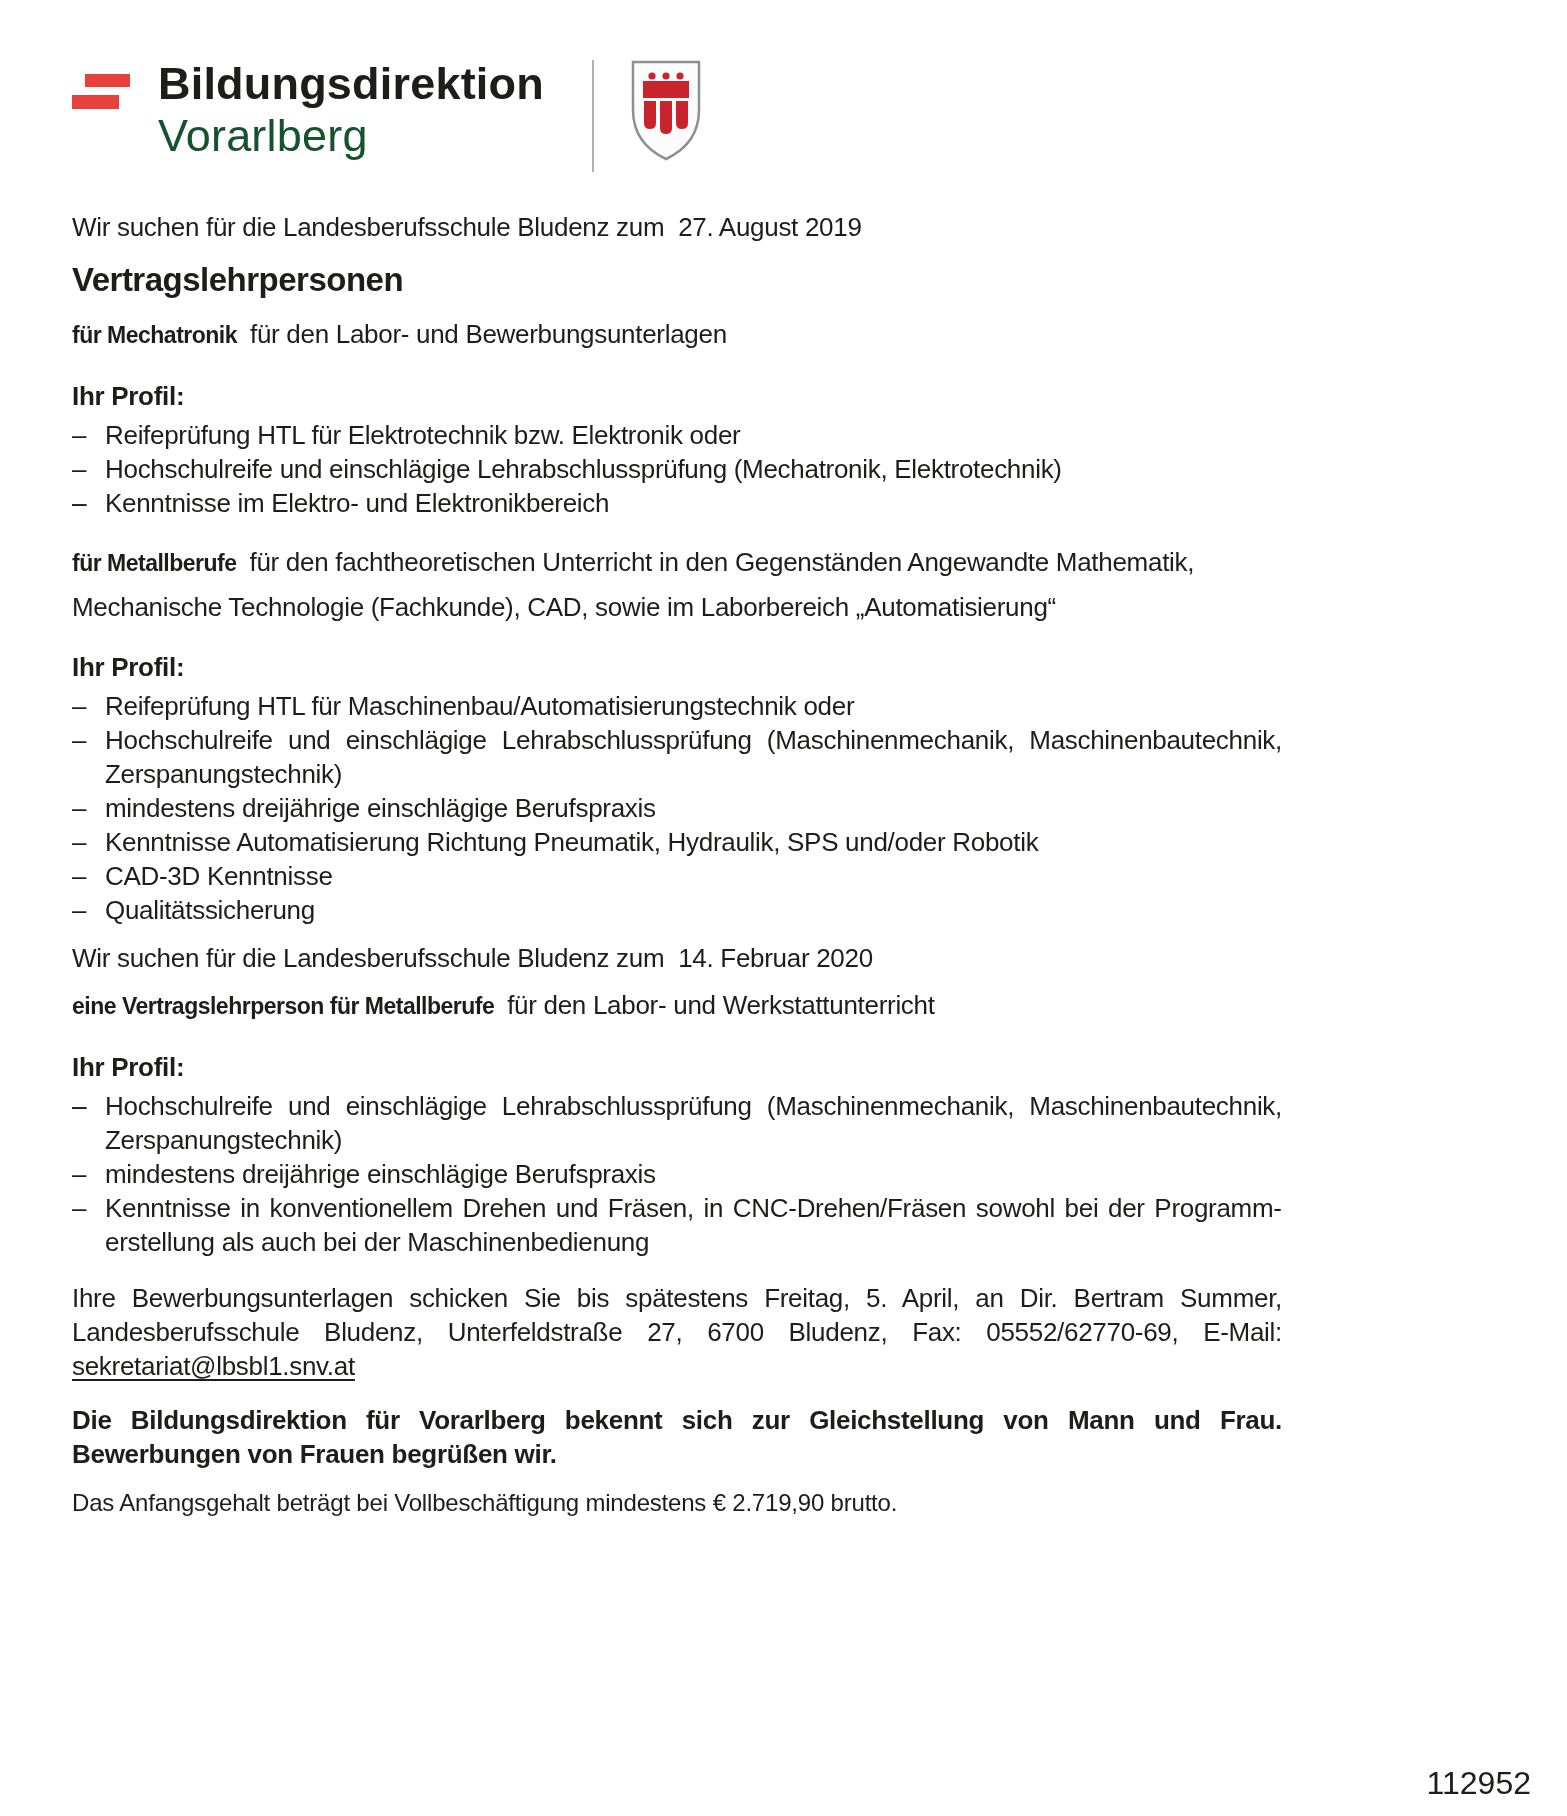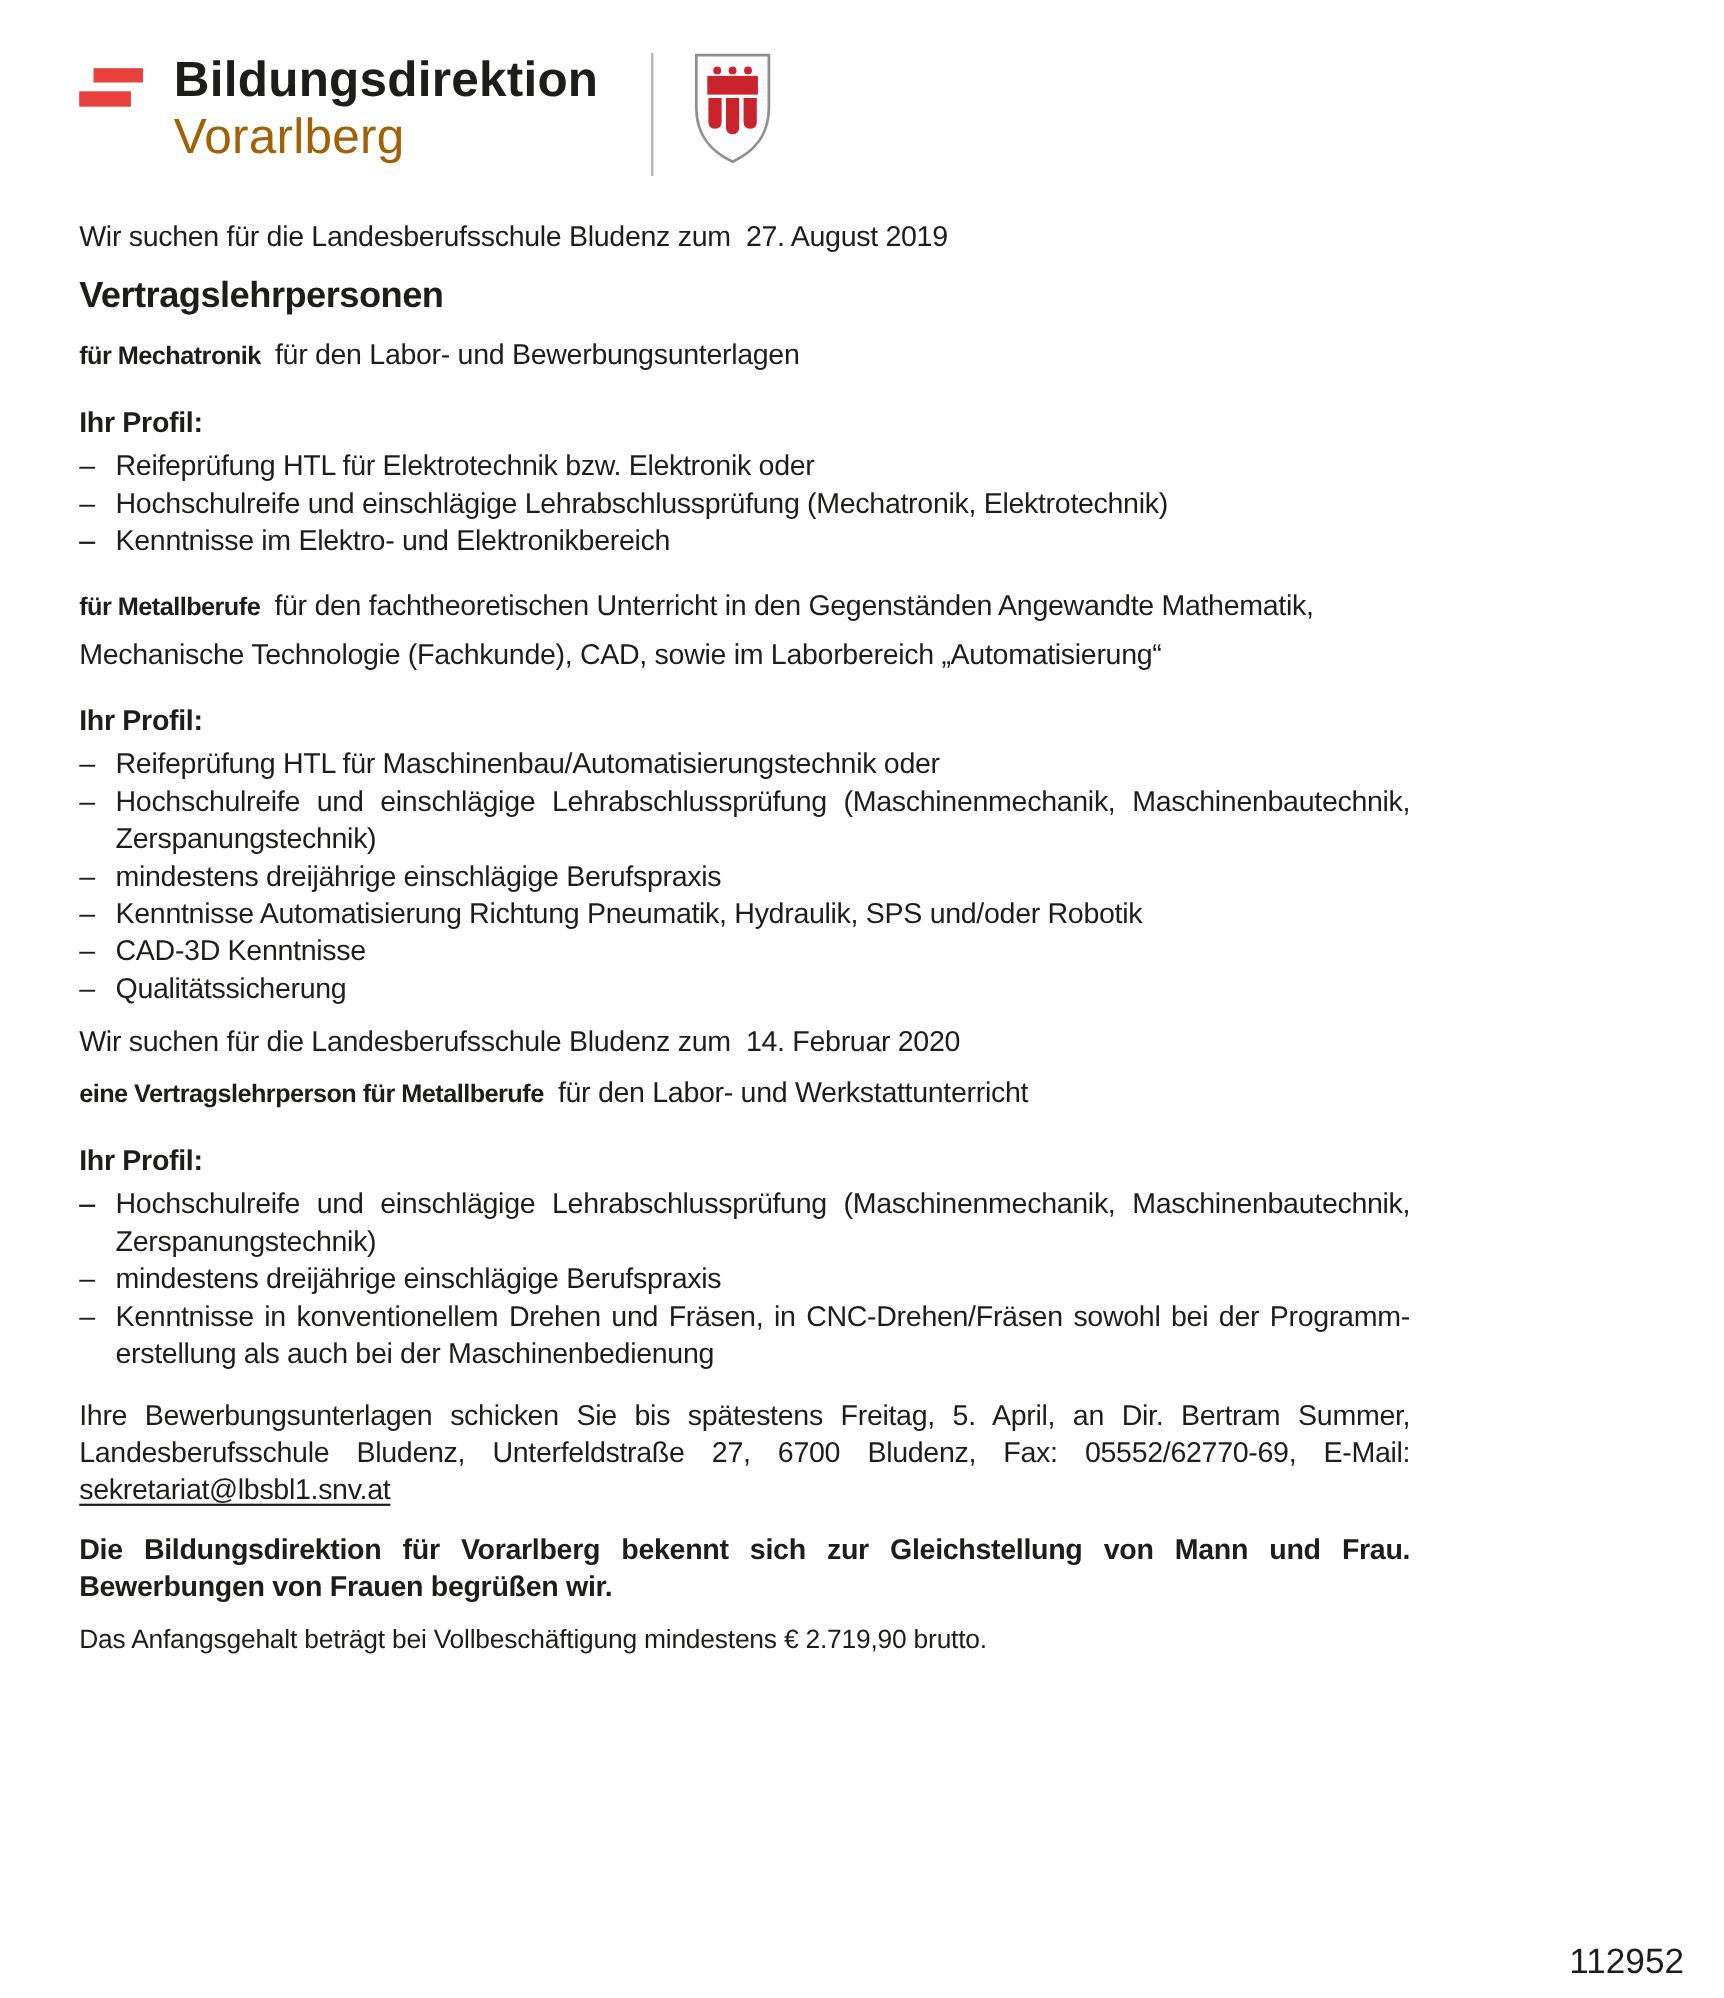--- a/index.html
+++ b/index.html
@@ -6,31 +6,31 @@
   html, body { width: 1567px; height: 1816px; }
   body {
     background: #ffffff;
     color: #1d1d1b;
     font-family: "Liberation Sans", sans-serif;
     font-size: 26px;
     letter-spacing: -0.3px;
     position: relative;
     overflow: hidden;
   }
-  .page { width: 100%; height: 100%; padding: 46px 285px 0 72px; position: relative; }
+  .page { width: 100%; height: 100%; padding: 58px 285px 0 72px; position: relative; }
 
   
   .header { display: flex; align-items: flex-start; height: 118px; margin-bottom: 34px; }
   .flag-icon { position: relative; width: 60px; height: 36px; margin-top: 16px; margin-right: 26px; flex: 0 0 auto; }
   .flag-icon .bar { position: absolute; background: #e8403a; }
   .flag-icon .bar-top { left: 13px; top: 0; width: 45px; height: 13px; }
   .flag-icon .bar-bottom { left: 0; top: 21px; width: 47px; height: 14px; }
   .brand { display: flex; flex-direction: column; line-height: 52px; }
   .brand-line1 { font-size: 45px; font-weight: bold; letter-spacing: 0.2px; color: #1d1d1b; }
-  .brand-line2 { font-size: 45px; font-weight: normal; letter-spacing: 0.2px; color: #a16207; }
+  .brand-line2 { font-size: 45px; font-weight: normal; letter-spacing: 0.2px; color: #14532d; }
   .header-divider { width: 2px; height: 112px; background: #b0b0b0; margin-left: 48px; margin-top: 2px; flex: 0 0 auto; }
   .crest { margin-left: 34px; margin-top: 0; flex: 0 0 auto; }
 
   
   .pre { white-space: pre-wrap; }
   .intro { font-size: 26px; line-height: 34px; }
   .main-heading { font-size: 33px; font-weight: bold; letter-spacing: -0.5px; margin-top: 16px; line-height: 40px; }
   .job-heading { margin-top: 12px; font-size: 26px; font-weight: normal; line-height: 45px; }
   .job-heading .job-title { font-size: 23px; font-weight: bold; letter-spacing: -0.5px; }
   .job-heading .job-sub { font-size: 26px; font-weight: normal; margin-left: 6px; }

